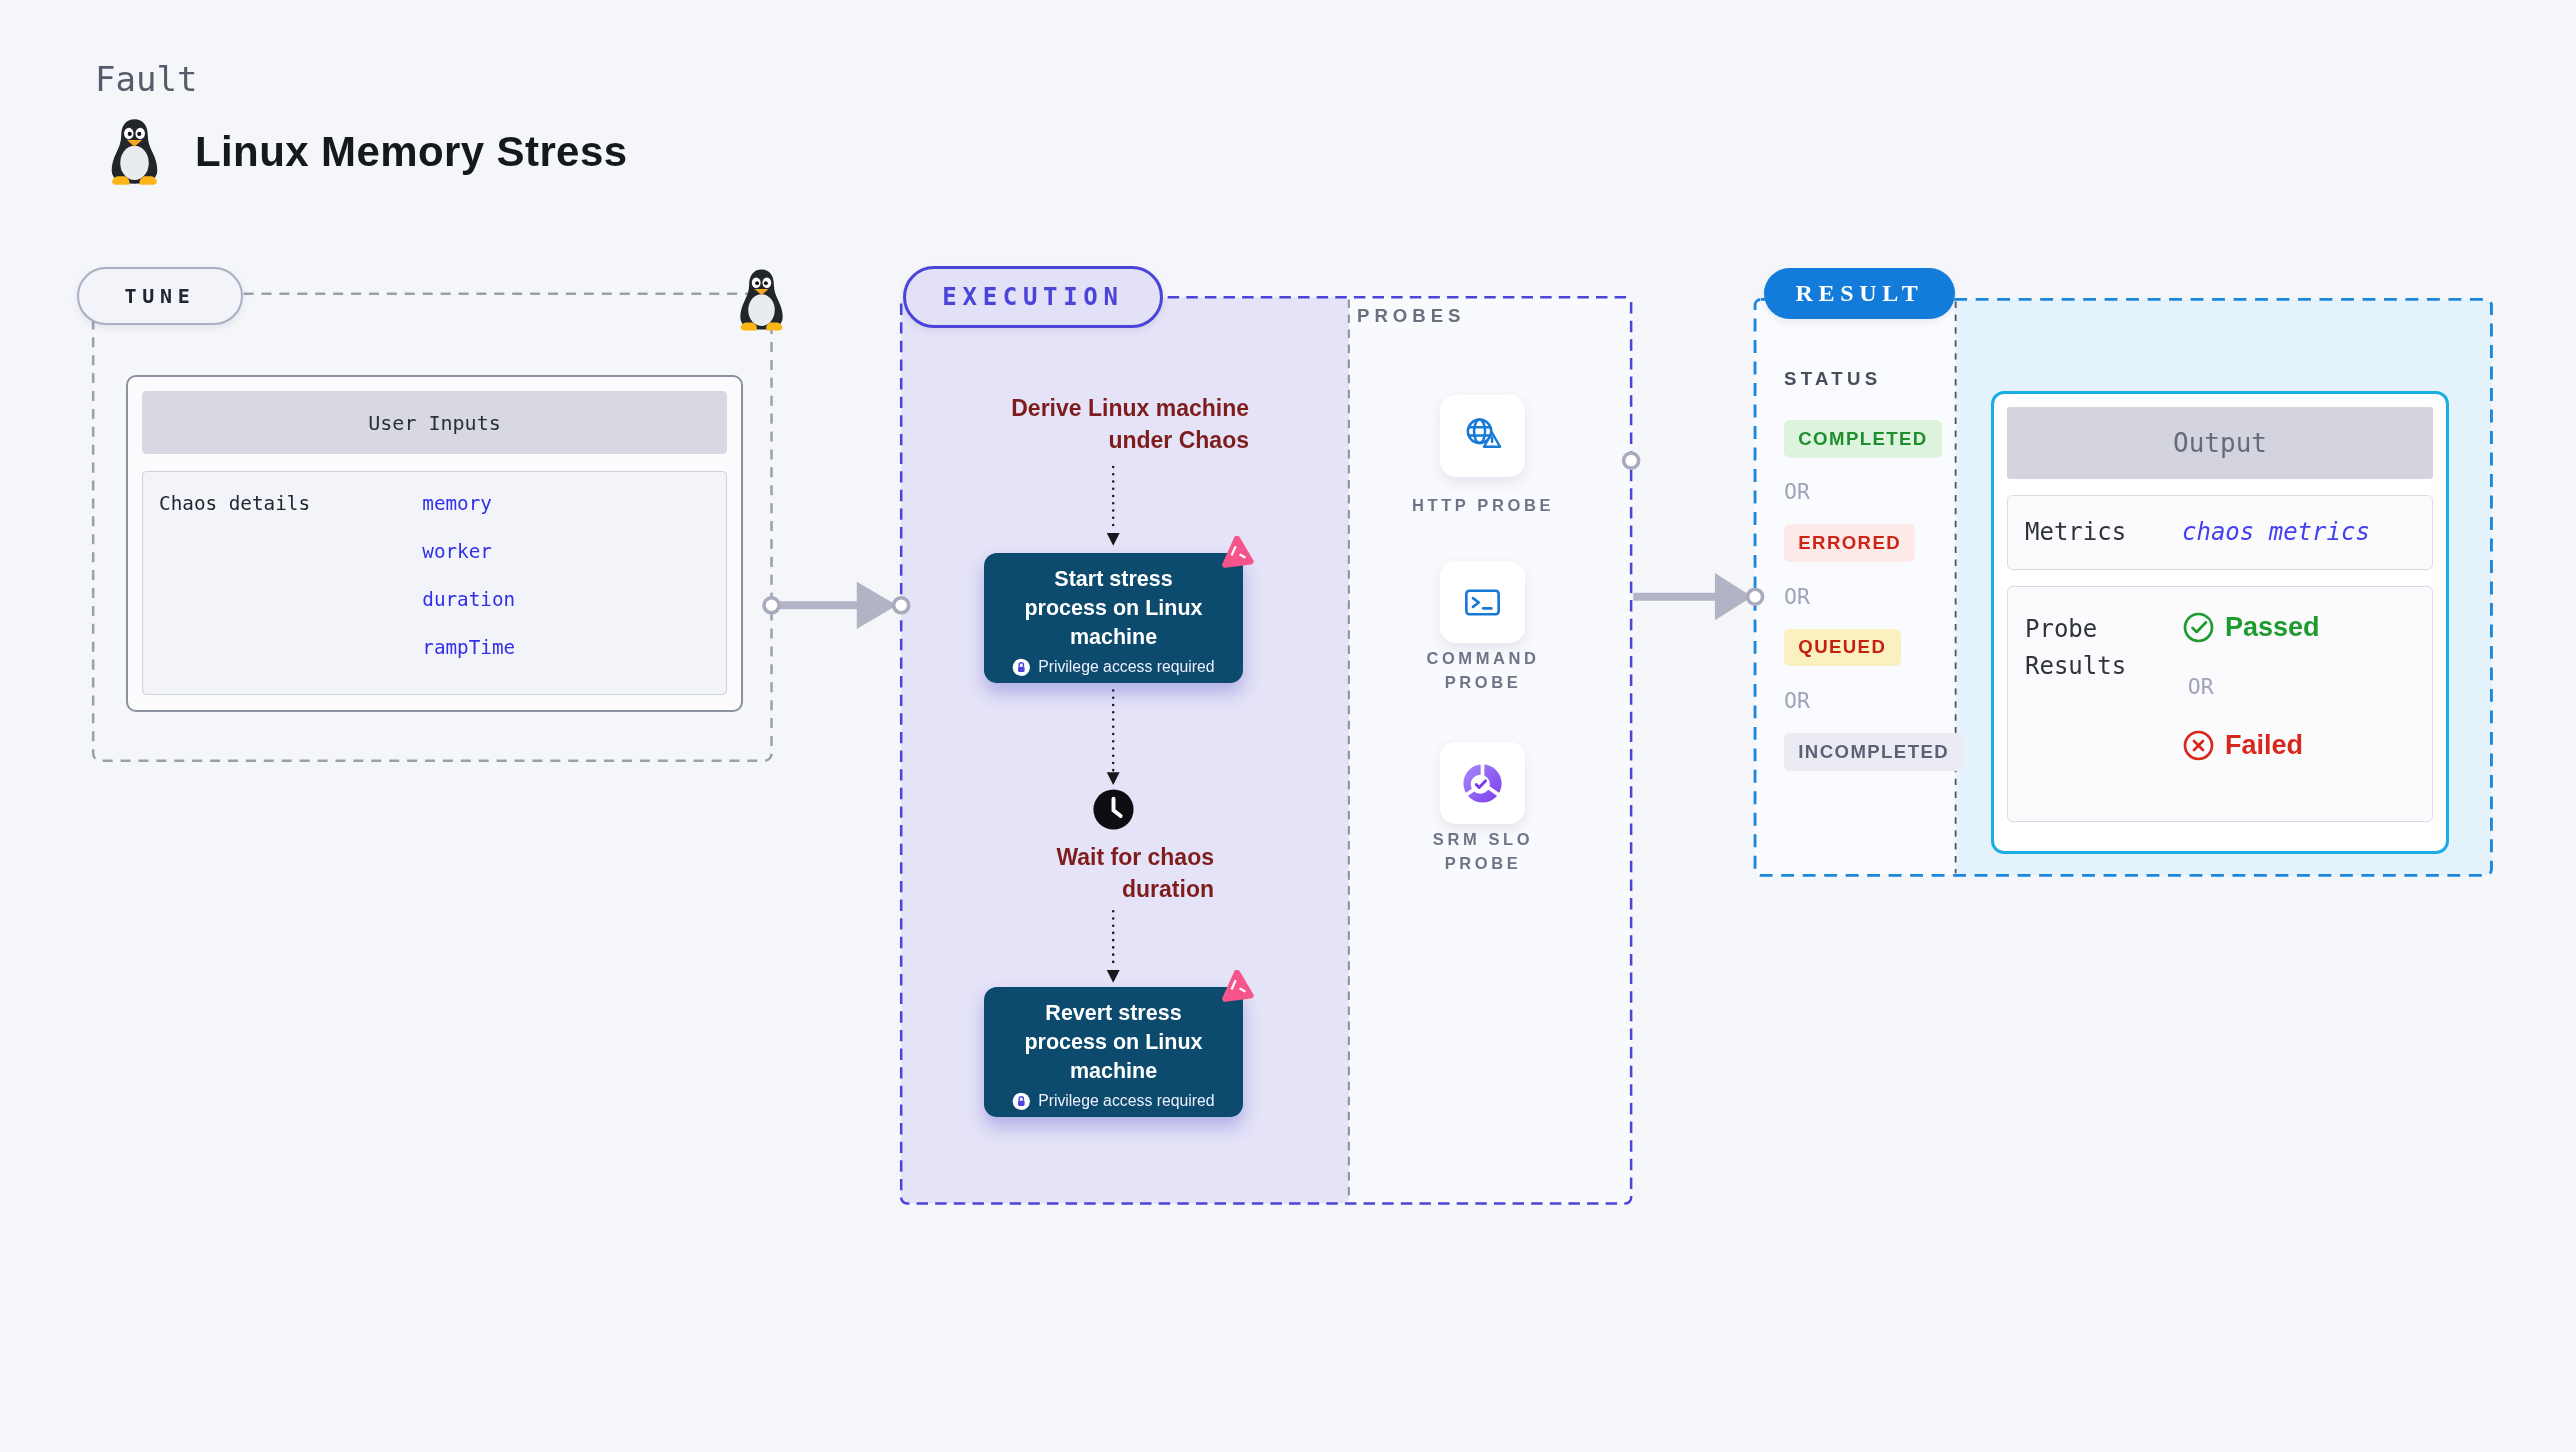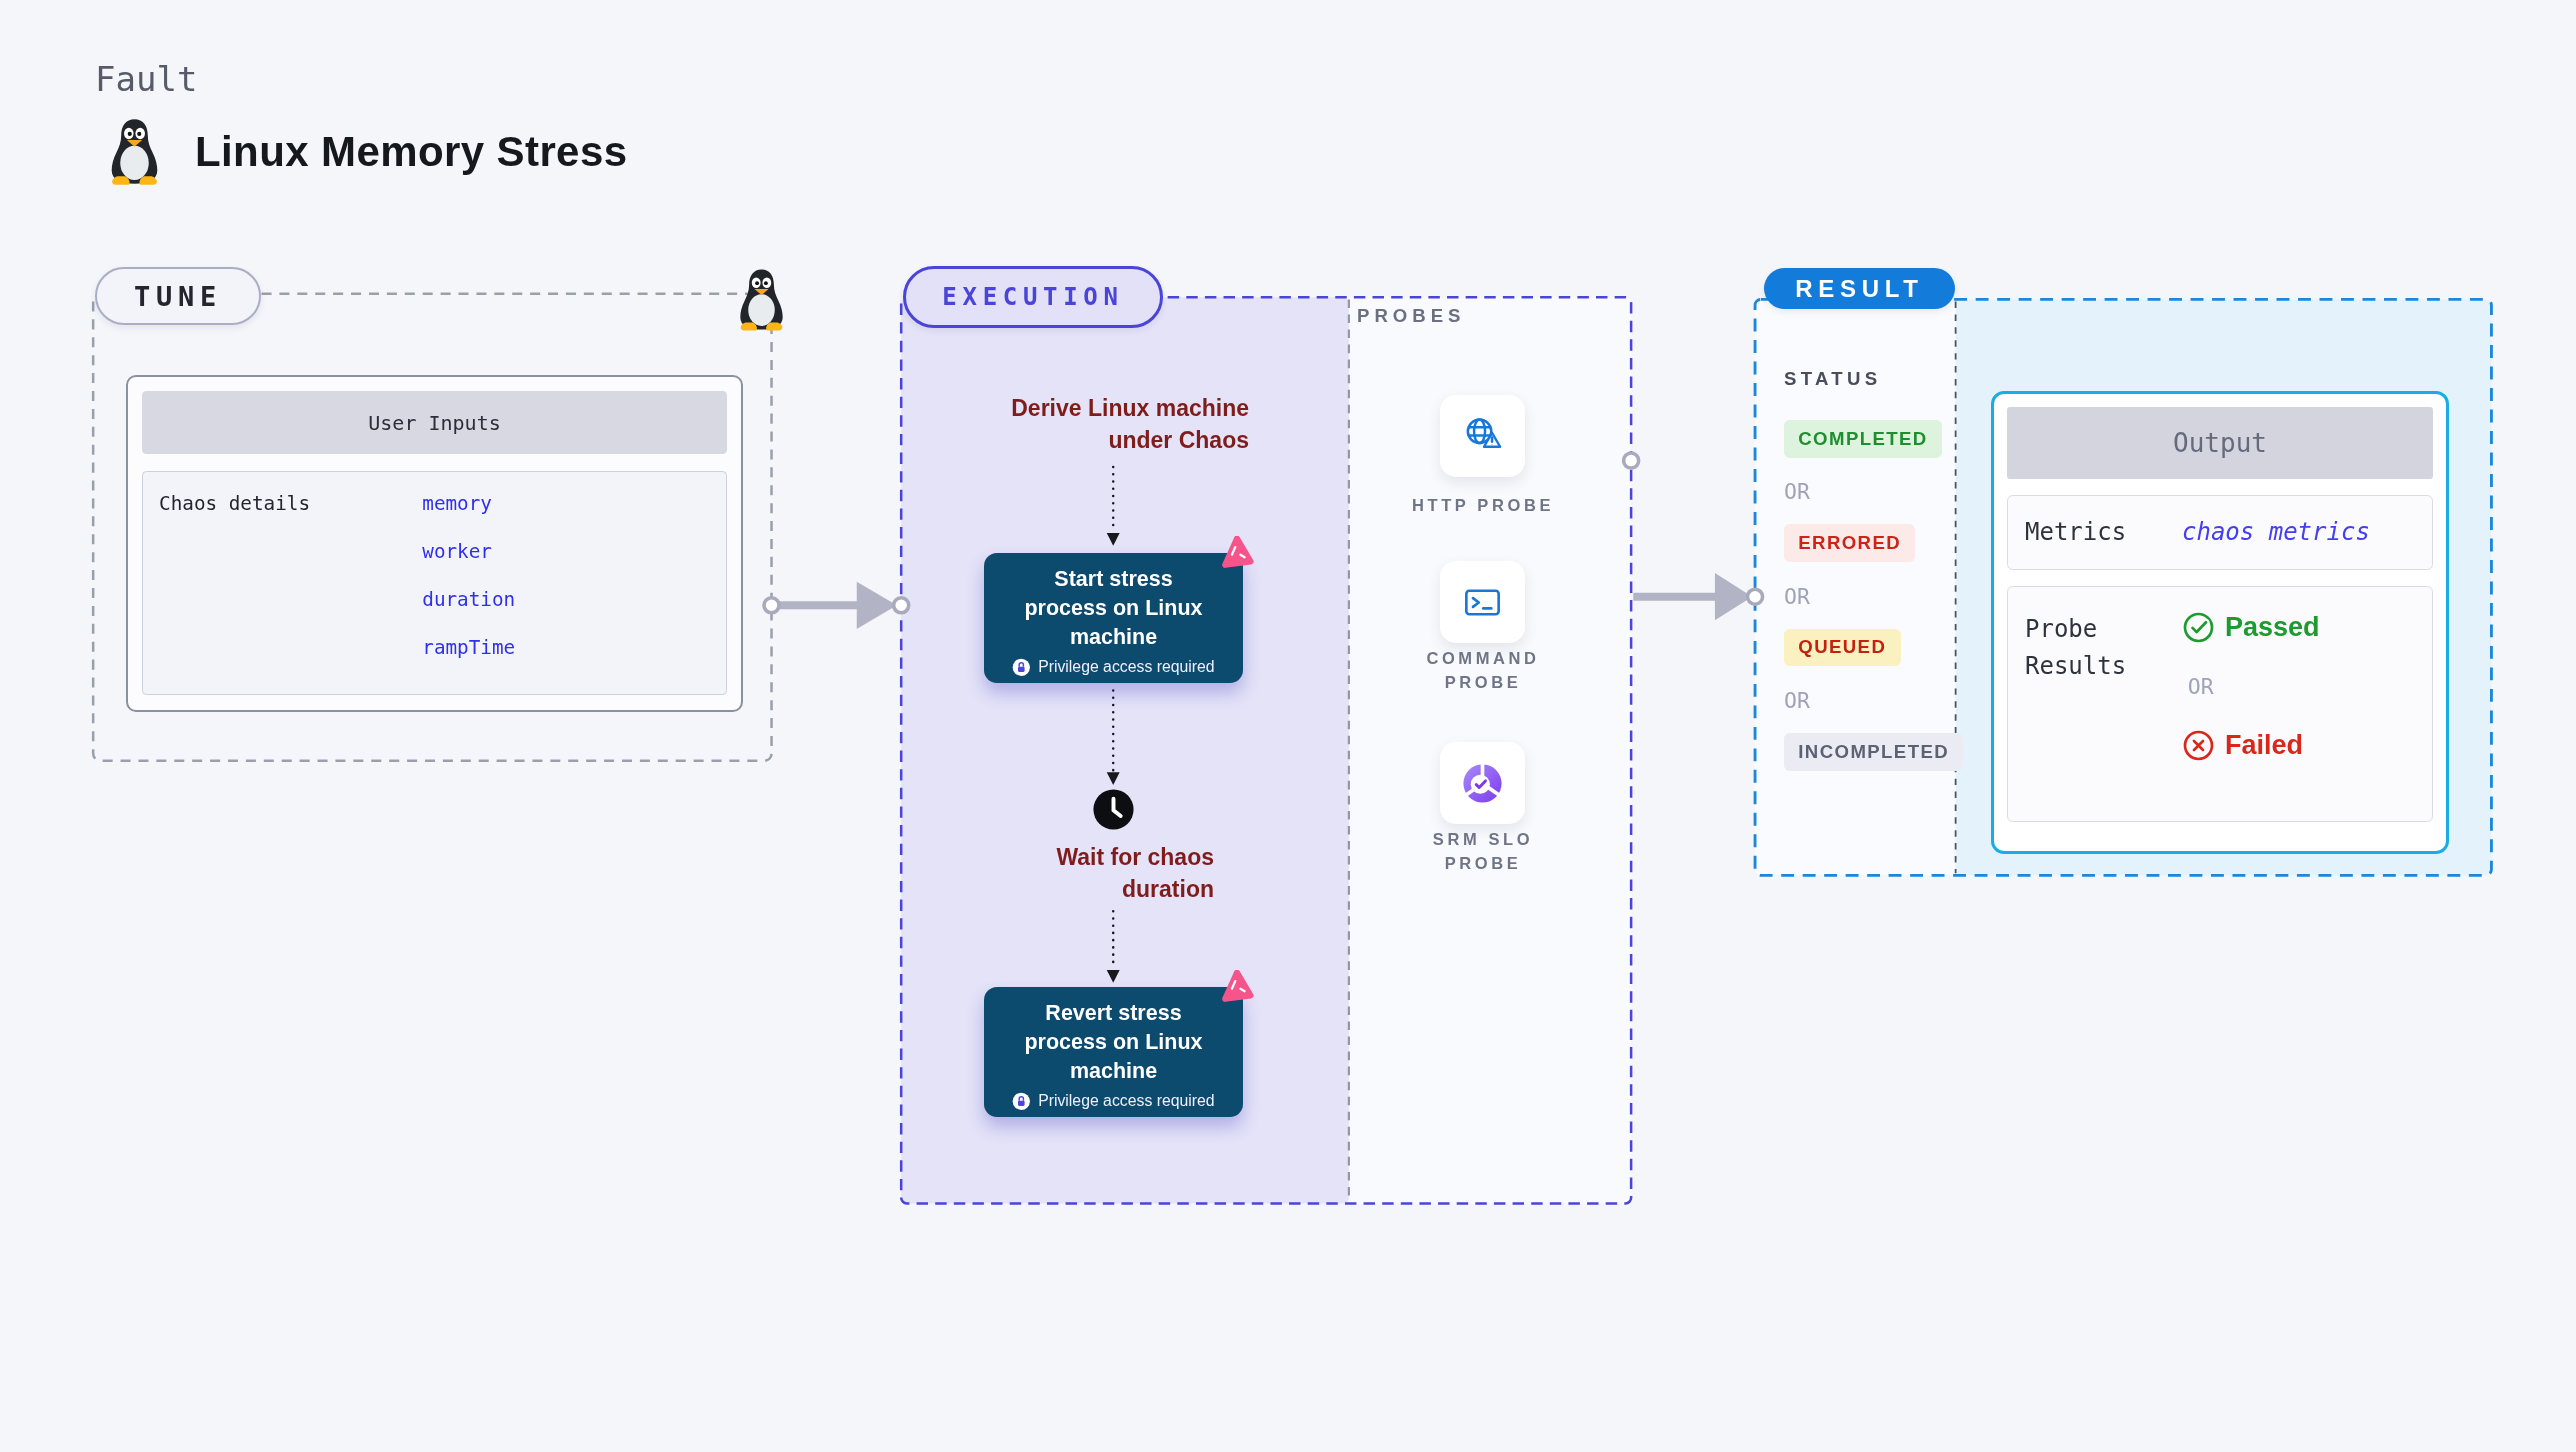--- a/index.html
+++ b/index.html
@@ -10,26 +10,26 @@
 
   
   .kicker{left:95px;top:59px;font-size:34px;color:#565b69;font-weight:500;}
   .tux-header{left:106px;top:117px;width:57px;height:69px;}
   .page-title{left:195px;top:117px;height:69px;display:flex;align-items:center;
               font-size:42px;font-weight:bold;color:#15181d;letter-spacing:0.4px;}
 
   
   .pill{display:flex;align-items:center;justify-content:center;border-radius:34px;
         font-weight:bold;letter-spacing:5.7px;box-shadow:0 2.9px 7.2px rgba(20,25,60,.08);}
-  .badge-tune{left:95px;top:267px;width:162px;height:54px;background:#f3f4f9;
-              border:2.1px solid #a9aec4;color:#23262e;font-size:27px;}
+  .badge-tune{left:77px;top:267px;width:162px;height:54px;background:#f3f4f9;
+              border:2.1px solid #a9aec4;color:#23262e;font-size:20px;}
   .badge-exec{left:903px;top:266px;width:254px;height:56px;background:#e2e1f8;
               border:3.6px solid #4a44d8;color:#4a44d8;font-size:24px;}
-  .badge-result{left:1764px;top:268px;width:191px;height:41px;background:#137bd9;
-              border:none;color:#ffffff;font-size:24px;font-family:Liberation Sans, sans-serif;}
+  .badge-result{left:1764px;top:268px;width:191px;height:51px;background:#137bd9;
+              border:none;color:#ffffff;font-size:24px;font-family:Liberation Serif, serif;}
 
   
   .ui-card{left:126px;top:375px;width:617px;height:337px;background:#fcfcfe;
            border:2.1px solid #8b919f;border-radius:10px;padding:14.3px;box-sizing:border-box;}
   .ui-card-header{height:63px;background:#d8d8e2;border-radius:4.3px;display:flex;
                   align-items:center;justify-content:center;font-size:20px;color:#2b2f3a;}
   .ui-card-inner{position:relative;margin-top:16.5px;height:224px;background:#f3f4f9;
                  border:1.4px solid #ccd0db;border-radius:4.3px;box-sizing:border-box;}
   .chaos-label{left:15.8px;top:20px;font-size:19.3px;color:#22262f;}
   .param-list{left:279px;top:17px;}

